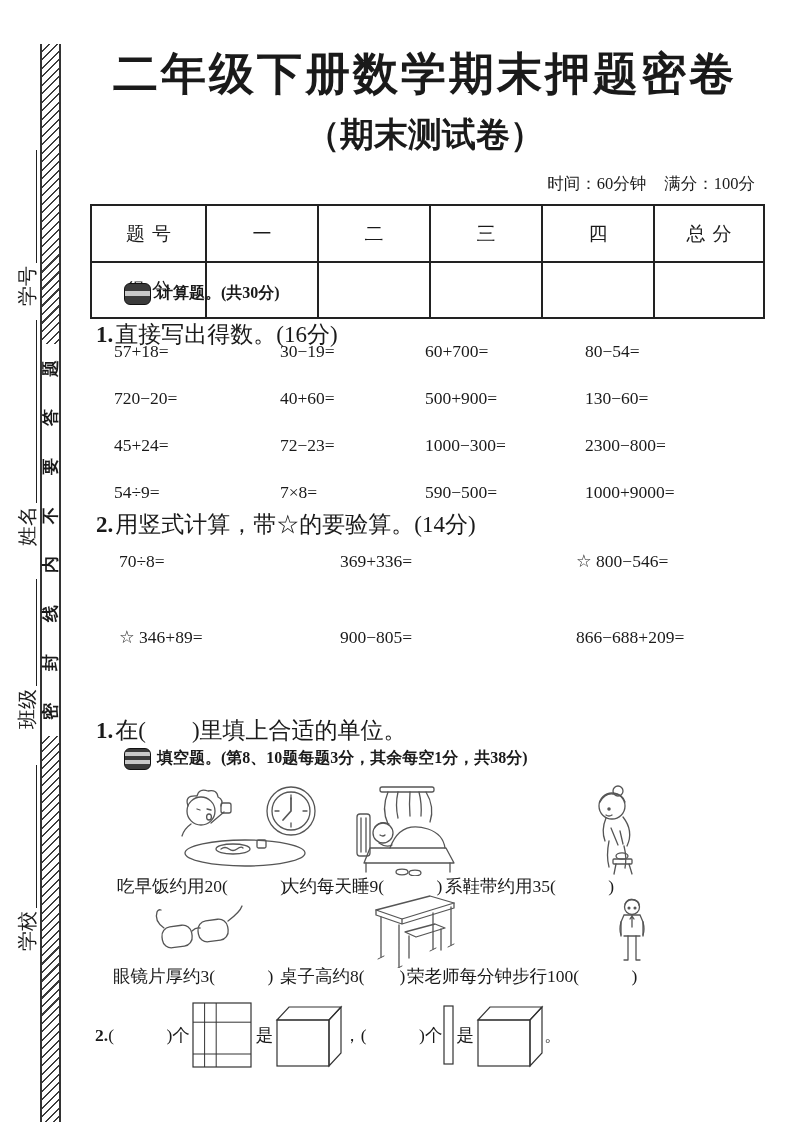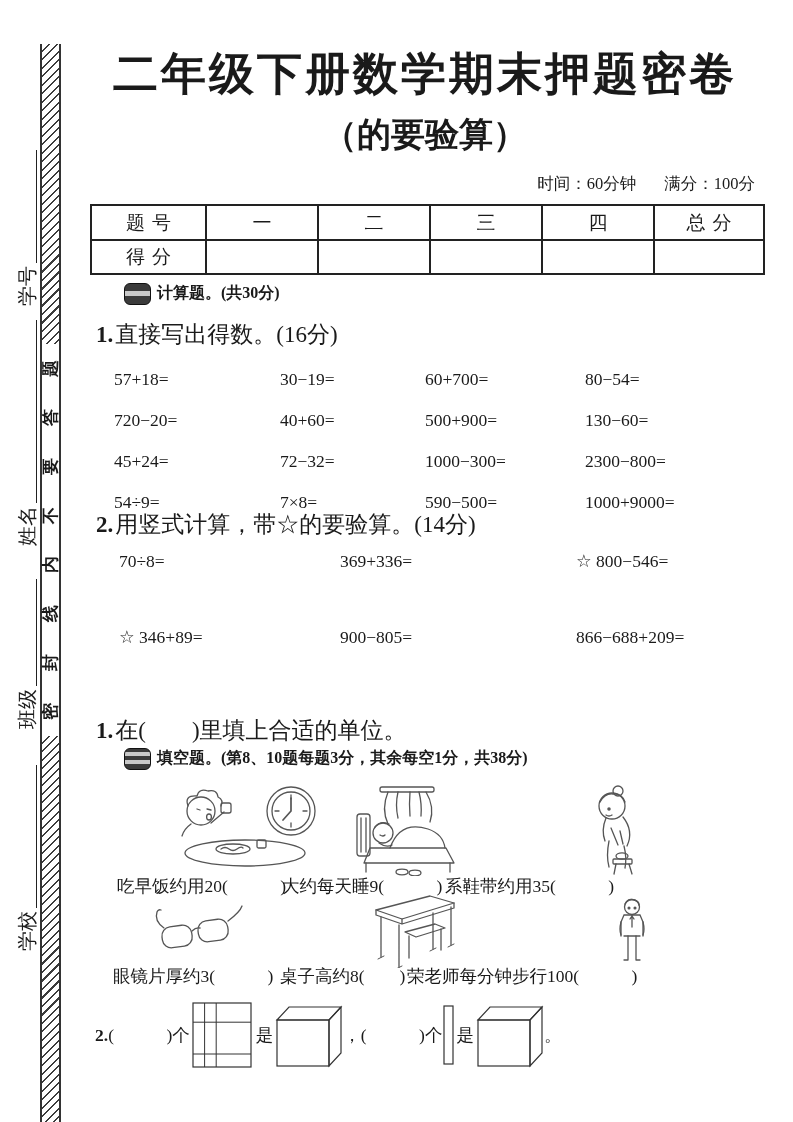--- a/index.html
+++ b/index.html
@@ -25,37 +25,37 @@
   .hatch{background:repeating-linear-gradient(135deg,transparent 0 4.5px,#3c3c3c 4.5px 6px);}
   .hatch-top{height:300px;}
   .hatch-bottom{flex:1;}
   .seal-char{height:49px; display:flex; align-items:center; justify-content:center;}
   .seal-char span{transform:rotate(-90deg); font-size:17px; font-weight:600;}
   
   .title{position:absolute; left:85px; width:680px; top:44px; text-align:center;
     font-size:45px; font-weight:700; letter-spacing:3px;}
   .subtitle{position:absolute; left:85px; width:680px; top:112px; text-align:center;
     font-size:34px; font-weight:700;}
-  .meta{position:absolute; right:38px; top:173px; font-size:16.5px; display:flex; gap:28px;text-align:center;}
+  .meta{position:absolute; right:38px; top:173px; font-size:16.5px; display:flex; gap:18px;text-align:center;}
   
   .score-table{position:absolute; left:90px; top:204px; border-collapse:collapse; table-layout:fixed;}
-  .score-table td{border:2.4px solid #222; text-align:center; font-size:19px; padding:0;}
+  .score-table td{border:2.4px solid #222; text-align:center; font-size:19px; padding:11px;}
   .score-table tr:first-child td{height:33px;} .score-table tr:last-child td{height:32px;margin-top:45px;}
   .score-table .sp{letter-spacing:7px; text-indent:7px;}
   
   .sec{position:absolute; left:88px; display:flex; align-items:flex-start; font-size:16px; font-weight:700;margin-left:36px;}
   .sec1{top:283px;} .sec2{top:748px;}
   .badge{width:25px; height:20px; border:1.5px solid #111; border-radius:6px; margin-right:6px; flex:none;}
   .badge1{background:linear-gradient(to bottom,#3b3b3b 0 33%,#c9c9c9 33% 58%,#3b3b3b 58% 100%);}
   .badge2{background:linear-gradient(to bottom,#3b3b3b 0 15%,#c9c9c9 15% 36%,#3b3b3b 36% 56%,#c9c9c9 56% 77%,#3b3b3b 77% 100%);}
   .qline{position:absolute; left:96px; font-size:23px;}
   .q1a{top:319px;} .q2a{top:509px;} .q1b{top:715px;} 
   .qline b{font-weight:700; margin-right:2px;}
-  .probs{position:absolute; left:114px; top:369px; display:grid;
-    grid-template-columns:166px 145px 160px 180px; row-gap:20px; font-size:17.5px;}
+  .probs{position:absolute; left:114px; top:341px; display:grid;
+    grid-template-columns:166px 145px 160px 180px; row-gap:26px; font-size:17.5px;}
   .vrow{position:absolute; left:119px; display:grid;
     grid-template-columns:211px 226px 230px; font-size:17.5px;gap:10px;}
   .vrow1{top:551px;} .vrow2{top:627px;}
   .cap{position:absolute; font-size:17.5px; white-space:nowrap;}
   .illus{position:absolute;}
   .illus svg{display:block;}
   .fillq2{position:absolute; left:95px; top:999px; height:72px; display:flex; align-items:center; font-size:17.5px;}
   .fillq2 b{font-weight:700;}
   .footer{position:absolute; left:0; width:100%; top:1086px; text-align:center; font-size:17px;}
   .ln{stroke:#555; stroke-width:1.3; fill:none; stroke-linecap:round; stroke-linejoin:round;}
@@ -106,21 +106,21 @@
     <div class="seal-char">
         <span>封</span>
       </div>
     <div class="seal-char">
         <span>密</span>
       </div>
     <div class="hatch hatch-bottom"></div>
   </div>
 
   <div class="title">二年级下册数学期末押题密卷</div>
-  <div class="subtitle">（的要验算）</div>
+  <div class="subtitle">（期末测试卷）</div>
   <div class="meta">
     <span>时间：60分钟</span>
     <span>满分：100分</span>
   </div>
 
   <table class="score-table">
     <colgroup>
         <col style="width:115px">
         <col style="width:112px">
         <col style="width:112px">
@@ -161,21 +161,21 @@
   <div class="probs">
     <span>57+18=</span>
     <span>30−19=</span>
     <span>60+700=</span>
     <span>80−54=</span>
     <span>720−20=</span>
     <span>40+60=</span>
     <span>500+900=</span>
     <span>130−60=</span>
     <span>45+24=</span>
-    <span>72−32=</span>
+    <span>72−23=</span>
     <span>1000−300=</span>
     <span>2300−800=</span>
     <span>54÷9=</span>
     <span>7×8=</span>
     <span>590−500=</span>
     <span>1000+9000=</span>
   </div>
 
   <div class="qline q2a">
     <b>2.</b><span>用竖式计算，带☆的要验算。(14分)</span>

